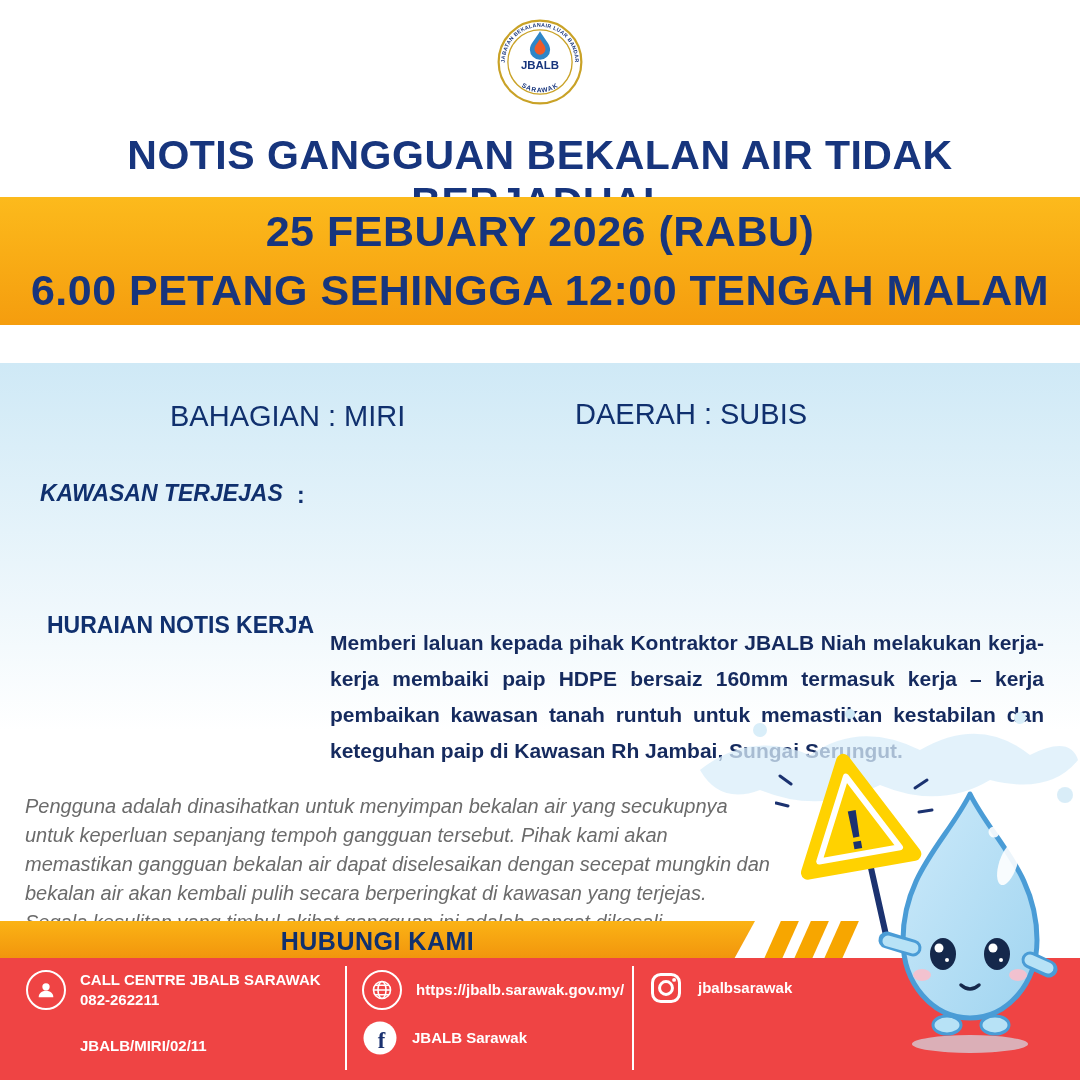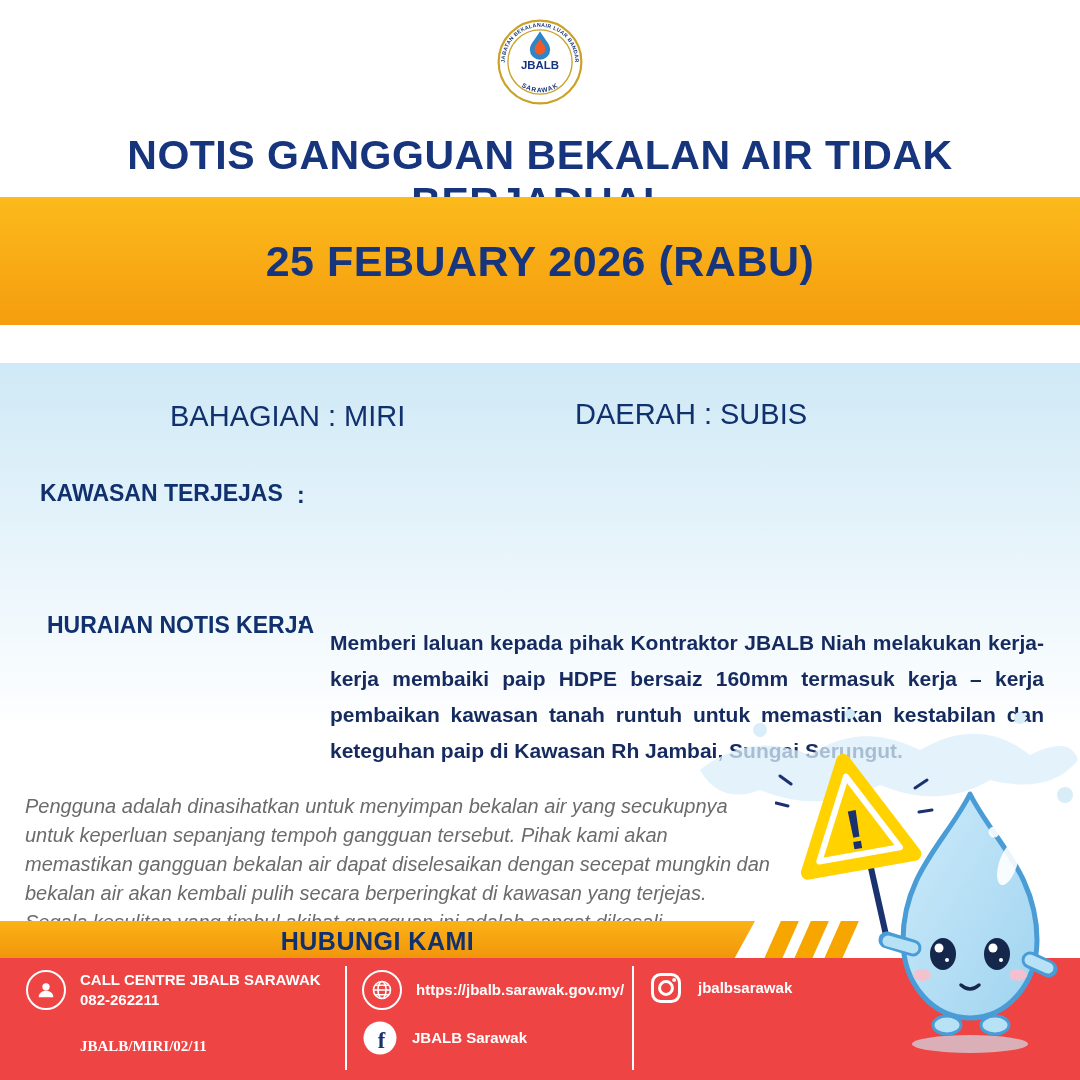--- a/index.html
+++ b/index.html
@@ -27,21 +27,21 @@
   .blue-fade {
     position:absolute; top:363px; left:0; width:1080px; height:400px;
     background:linear-gradient(180deg,#cfe9f6 0%, rgba(255,255,255,0) 92%);
   }
   .region-text { position:absolute; font-size:29px; font-weight:normal; color:#10306e; }
   .bahagian { top:400px; left:170px; }
   .daerah   { top:398px; left:575px; }
   .detail-label { position:absolute; font-size:23px; font-weight:bold; color:#10306e; }
   .detail-colon { position:absolute; font-size:23px; font-weight:bold; color:#10306e; }
   .detail-value { position:absolute; font-size:21px; font-weight:bold; color:#152a5e; }
-  .kawasan-label { top:480px; left:40px; }
+  .kawasan-label { top:480px; left:40px;font-style:italic; }
   .kawasan-colon { top:482px; left:297px; }
   .kawasan-value { top:483px; left:330px; }
   .huraian-label { top:612px; left:47px; }
   .huraian-colon { top:612px; left:297px; }
   .huraian-value { top:604px; left:330px; width:714px; line-height:36px; text-align:justify;margin-top:21px; }
   
   .advisory {
     position:absolute; top:792px; left:25px; width:748px;
     font-size:20px; font-style:italic; color:#6b6b6b; line-height:1.45;
   }
@@ -65,21 +65,21 @@
     position:absolute; top:958px; left:0; width:1080px; height:122px;
     background:#ef4444; z-index:2;
   }
   .footer .vdiv { position:absolute; top:8px; width:2px; height:104px; background:#ffffff; }
   .vdiv.d1 { left:345px; } .vdiv.d2 { left:632px; }
   .contact-item { position:absolute; display:flex; align-items:center; gap:14px; }
   .item-call { left:26px; top:12px; }
   .item-web  { left:362px; top:12px; }
   .item-ig   { left:648px; top:12px; }
   .item-fb   { left:362px; top:62px; }
-  .item-ref  { left:80px; top:78px;font-family:Liberation Serif, serif; }
+  .item-ref  { left:80px; top:78px; }
   .icon-circle {
     width:40px; height:40px; border:2px solid #fff; border-radius:50%;
     display:flex; align-items:center; justify-content:center; flex:0 0 auto; box-sizing:border-box;
   }
   .contact-text { color:#fff; font-weight:bold; font-size:15px; line-height:1.35; }
   
   .mascot { position:absolute; left:775px; top:722px; width:305px; height:358px; z-index:5; }
 </style>
 </head>
 <body>
@@ -104,20 +104,21 @@
       <path d="M50 15 C45 24 38.5 29 38.5 36 a11.5 11.5 0 0 0 23 0 C61.5 29 55 24 50 15 Z" fill="#2e86c8"></path>
       <path d="M50 24 C47 29 43.8 31.5 43.8 35.5 a6.2 6.2 0 0 0 12.4 0 C56.2 31.5 53 29 50 24 Z" fill="#f05a28"></path>
       <text x="50" y="58" font-size="13" font-weight="bold" fill="#17357d" text-anchor="middle">JBALB</text>
     </svg>
   </div>
 
   <div class="title">NOTIS GANGGUAN BEKALAN AIR TIDAK BERJADUAL</div>
 
   <div class="date-banner">
     <div class="line">25 FEBUARY 2026 (RABU)</div>
+    <div class="line">6.00 PETANG SEHINGGA 12:00 TENGAH MALAM</div>
   </div>
 
   <div class="blue-fade"></div>
 
   <div class="region-text bahagian">BAHAGIAN : MIRI</div>
   <div class="region-text daerah">DAERAH : SUBIS</div>
 
   <div class="detail-label kawasan-label">KAWASAN TERJEJAS</div>
   <div class="detail-colon kawasan-colon">:</div>
 

